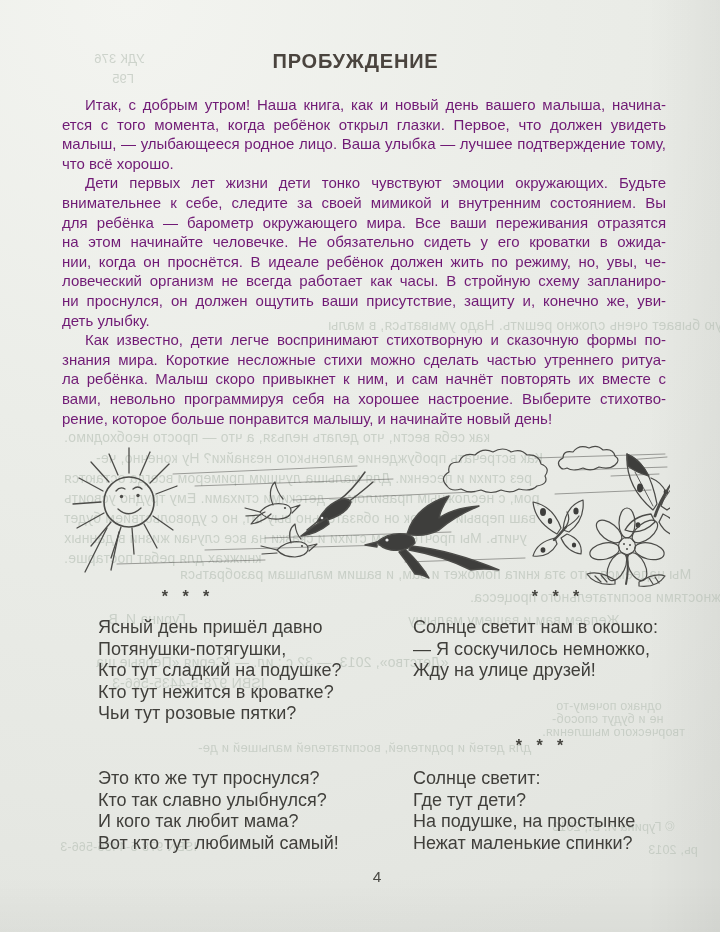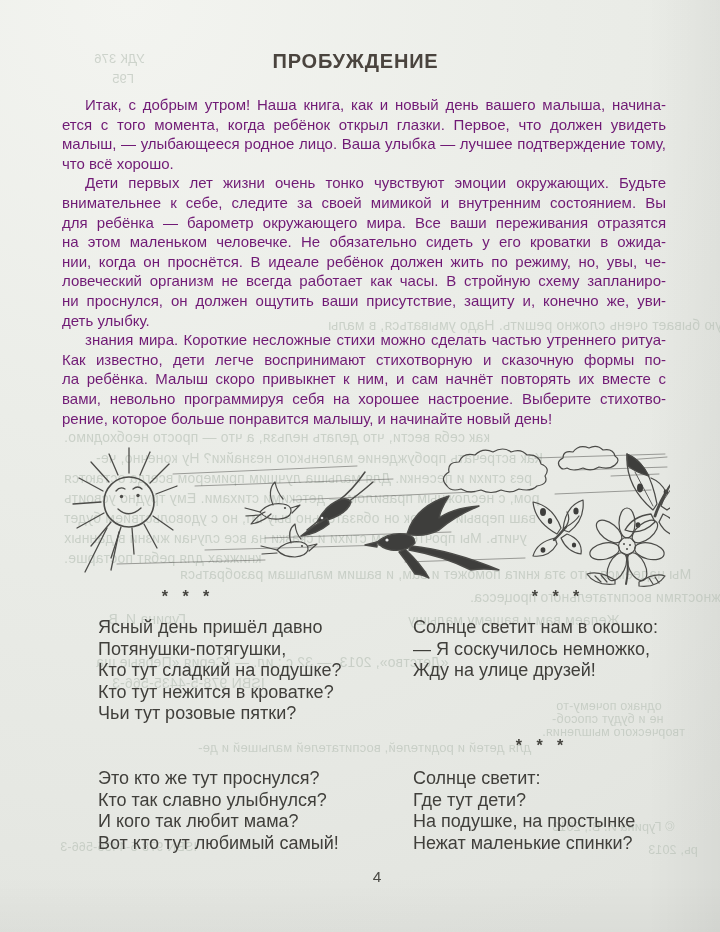--- a/index.html
+++ b/index.html
@@ -88,32 +88,32 @@
   <div id="title">ПРОБУЖДЕНИЕ</div>
 
   <div id="bodytext">
     <div class="para">
         <div class="pl">Итак, с добрым утром! Наша книга, как и новый день вашего малыша, начина-</div>
         <div class="pl">ется с того момента, когда ребёнок открыл глазки. Первое, что должен увидеть</div>
         <div class="pl">малыш, — улыбающееся родное лицо. Ваша улыбка — лучшее подтверждение тому,</div>
         <div class="pl">что всё хорошо.</div>
       </div>
     <div class="para">
-        <div class="pl">Дети первых лет жизни очень тонко чувствуют эмоции окружающих. Будьте</div>
+        <div class="pl">Дети первых лет жизни дети тонко чувствуют эмоции окружающих. Будьте</div>
         <div class="pl">внимательнее к себе, следите за своей мимикой и внутренним состоянием. Вы</div>
         <div class="pl">для ребёнка — барометр окружающего мира. Все ваши переживания отразятся</div>
-        <div class="pl">на этом маленьком человечке. Не обязательно сидеть у его кроватки в ожида-</div>
+        <div class="pl">на этом начинайте человечке. Не обязательно сидеть у его кроватки в ожида-</div>
         <div class="pl">нии, когда он проснётся. В идеале ребёнок должен жить по режиму, но, увы, че-</div>
         <div class="pl">ловеческий организм не всегда работает как часы. В стройную схему запланиро-</div>
         <div class="pl">ни проснулся, он должен ощутить ваши присутствие, защиту и, конечно же, уви-</div>
         <div class="pl">деть улыбку.</div>
       </div>
     <div class="para">
+        <div class="pl">Как известно, дети легче воспринимают стихотворную и сказочную формы по-</div>
         <div class="pl">знания мира. Короткие несложные стихи можно сделать частью утреннего ритуа-</div>
-        <div class="pl">Как известно, дети легче воспринимают стихотворную и сказочную формы по-</div>
         <div class="pl">ла ребёнка. Малыш скоро привыкнет к ним, и сам начнёт повторять их вместе с</div>
         <div class="pl">вами, невольно программируя себя на хорошее настроение. Выберите стихотво-</div>
         <div class="pl">рение, которое больше понравится малышу, и начинайте новый день!</div>
       </div>
   </div>
 
   <div id="illo-wrap">
     <svg width="615" height="150" viewBox="0 0 615 150">
       <g fill="none" stroke="#4b4b48" stroke-width="1.3" stroke-linecap="round" stroke-linejoin="round">
 

